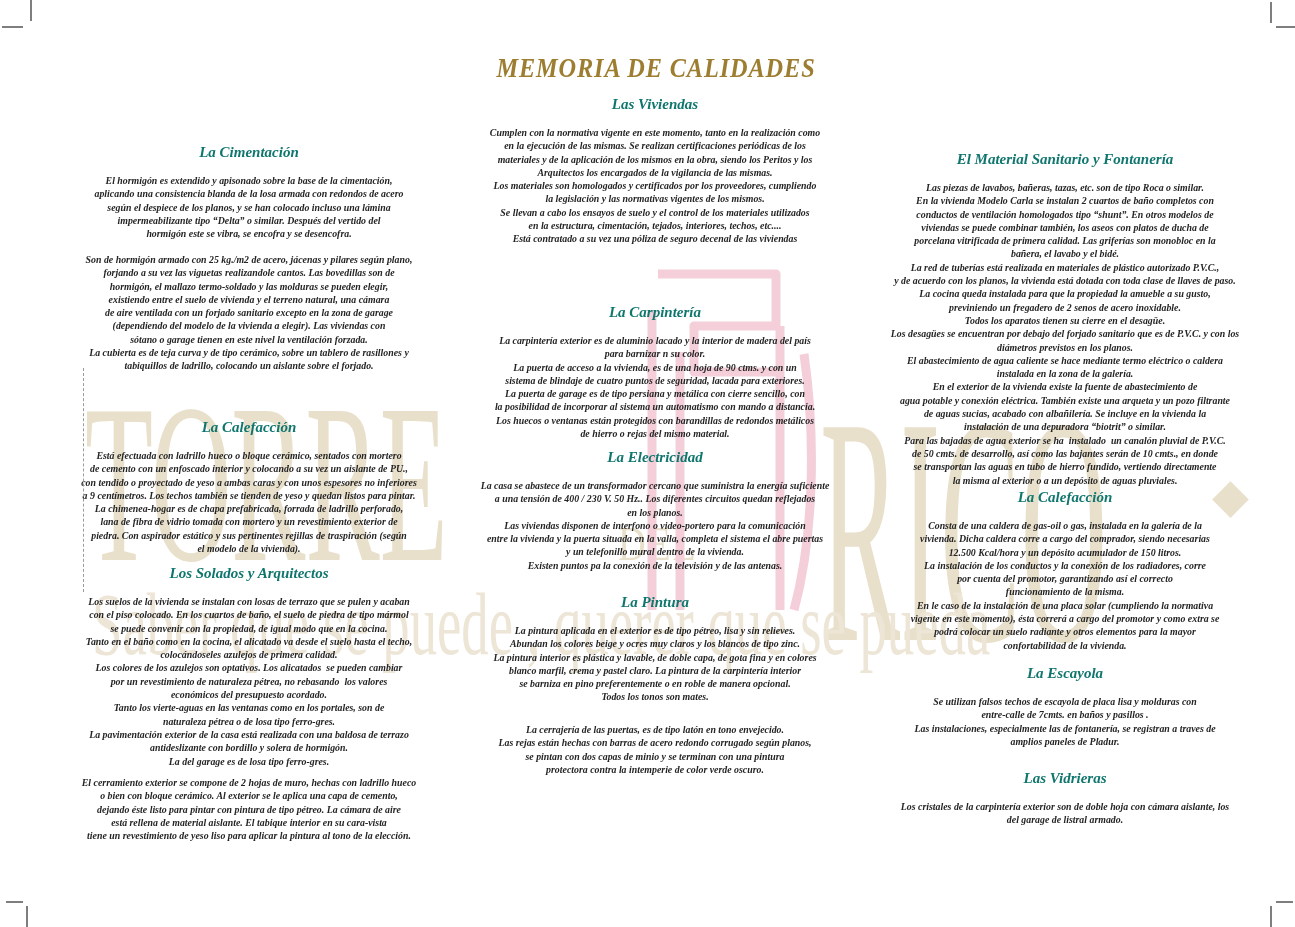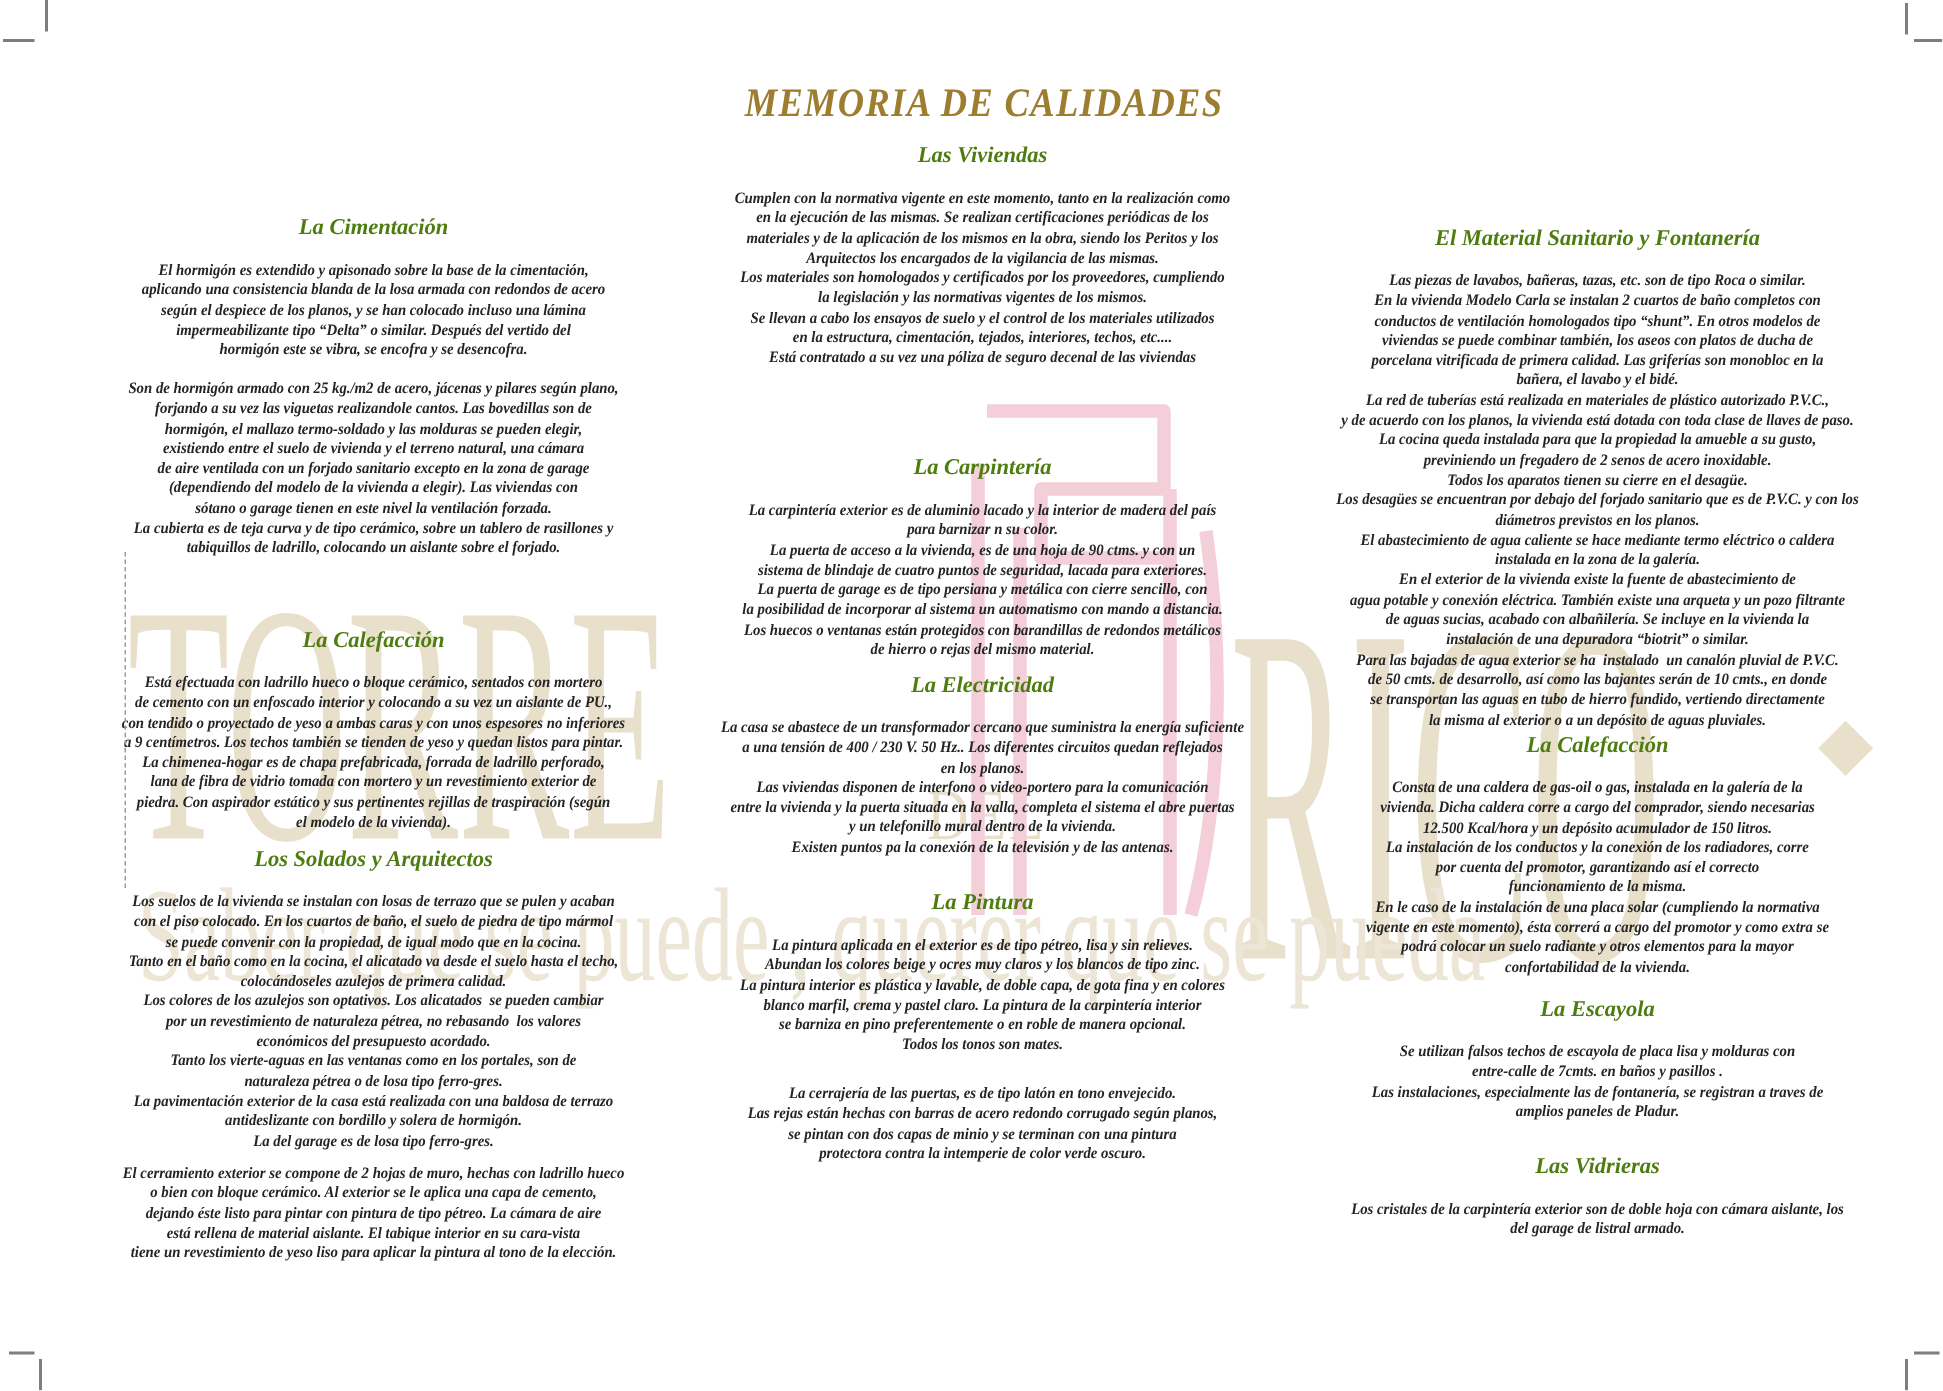--- a/index.html
+++ b/index.html
@@ -17,21 +17,21 @@
   
   .title{position:absolute;left:450px;width:412px;top:52px;margin:0;text-align:center;
          font:italic 700 27px/32px "Liberation Serif",serif;color:#9d7d30;
          letter-spacing:1px;transform:scaleX(.9);transform-origin:50% 0;}
   
   .col{position:absolute;top:0;height:927px;}
   #col-left{left:43px;width:412px;}
   #col-middle{left:450px;width:410px;}
   #col-right{left:858px;width:414px;}
   .section{position:absolute;left:0;right:0;text-align:center;}
-  .sec-heading{font:italic 700 15px/18px "Liberation Serif",serif;color:#4d7c0f;
+  .sec-heading{font:italic 700 15px/18px "Liberation Serif",serif;color:#0f766e;
                margin:0 0 13px 0;}
   .sec-body{font:italic 700 10.6px/13.3px "Liberation Serif",serif;color:#242424;
             white-space:pre;transform:scaleX(.93);transform-origin:50% 0;}
   
   .crop{position:absolute;background:#7e7e7e;}
   #crop-tl-v{left:30px;top:0;width:2px;height:21px;}
   #crop-tl-h{left:2px;top:26px;width:21px;height:2px;}
   #crop-tr-v{left:1270px;top:2px;width:2px;height:21px;}
   #crop-tr-h{left:1276px;top:26px;width:19px;height:2px;}
   #crop-bl-h{left:6px;top:901px;width:17px;height:2px;}

